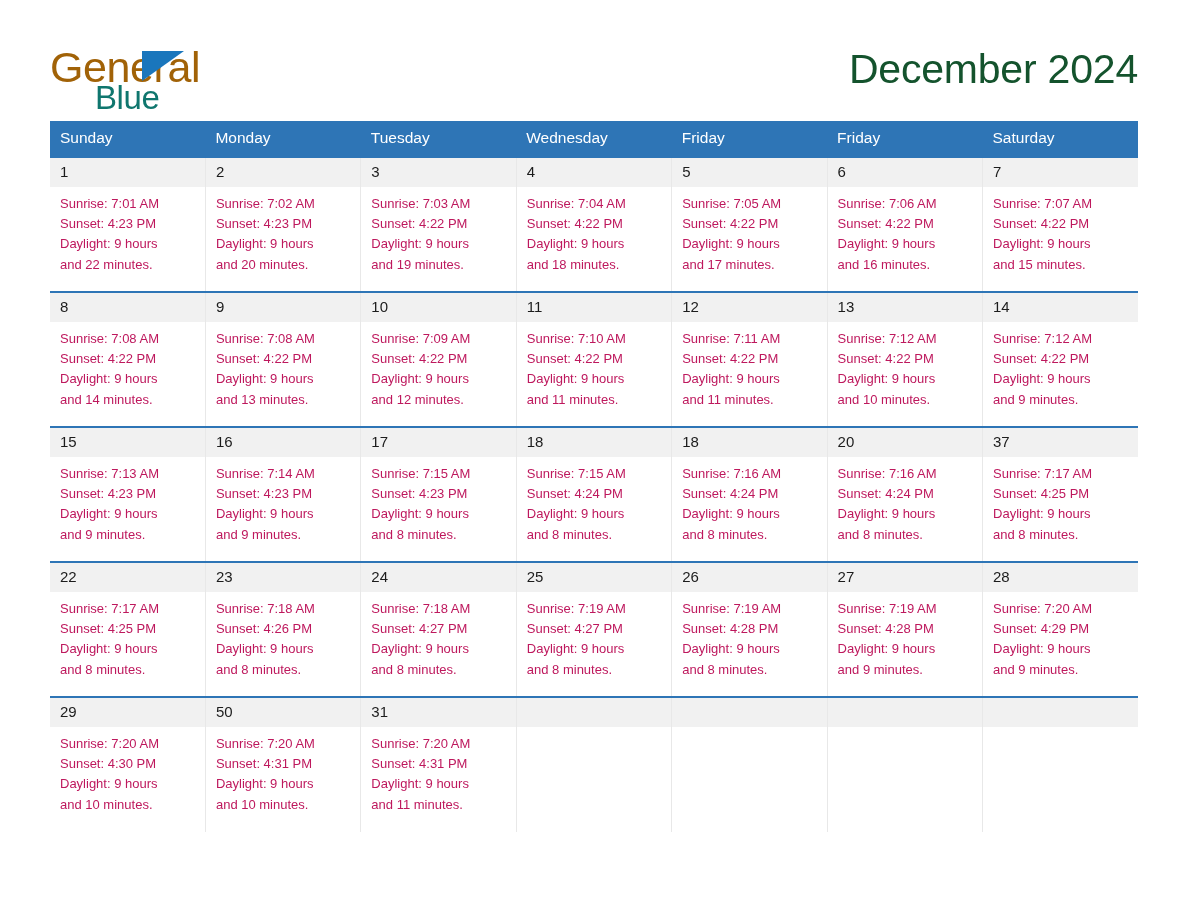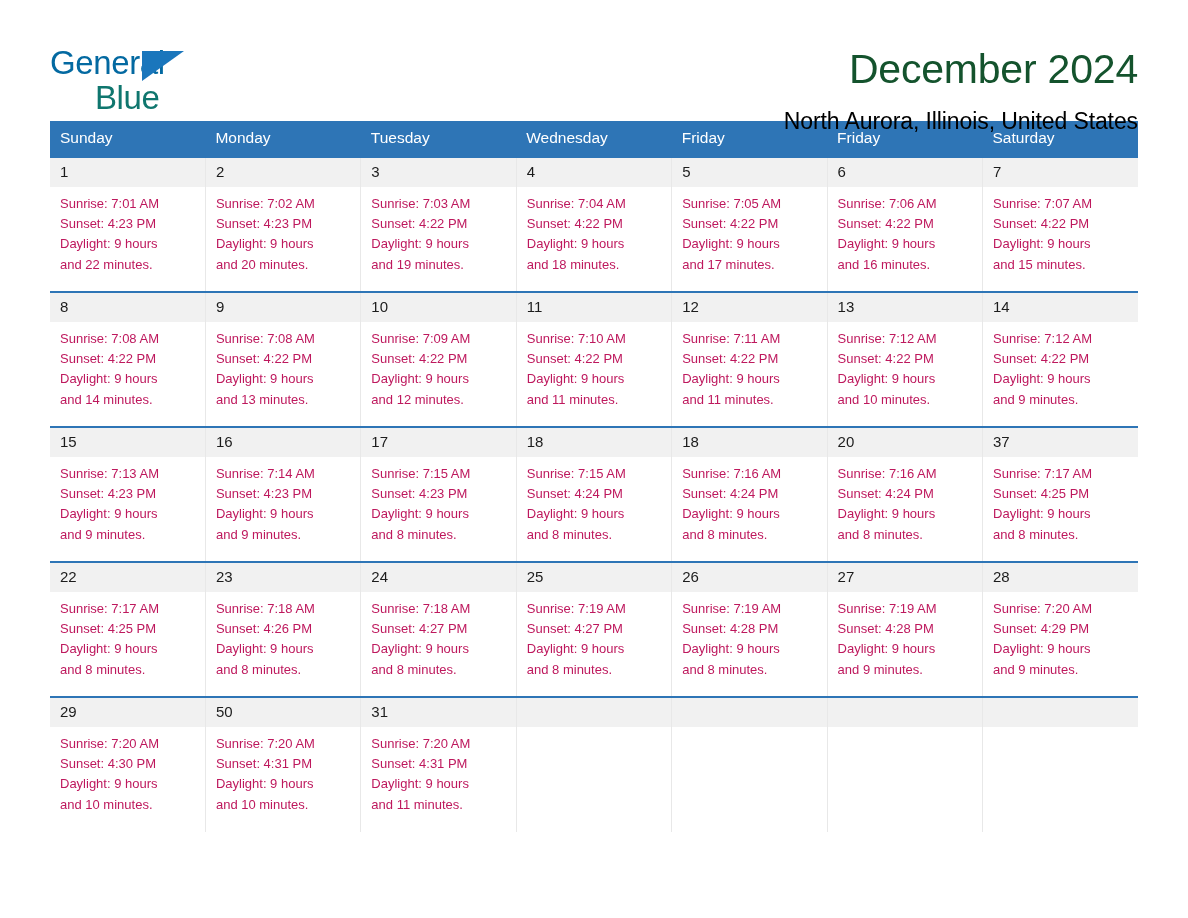--- a/index.html
+++ b/index.html
@@ -25,23 +25,23 @@
     height: 108px;
     padding-top: 46px;
   }
   .logo {
     position: relative;
     width: 190px;
     height: 62px;
     line-height: 1;
   }
   .logo-general {
-    font-size: 33px;
+    font-size: 43px;
     letter-spacing: -0.4px;
-    color: #0369a1;
+    color: #a16207;
     display: block;
     height: 34px;
   }
   .logo-blue {
     font-size: 33px;
     letter-spacing: -0.4px;
     color: #0f766e;
     display: block;
     margin-left: 45px;
     margin-top: 1px;
@@ -124,21 +124,20 @@
   <div class="header">
 
     <div class="logo">
       <span class="logo-general">General</span>
       <span class="logo-tri"></span>
       <span class="logo-blue">Blue</span>
     </div>
 
     <div class="title-wrap">
       <div class="cal-title">December 2024</div>
-      <div class="cal-location">North Aurora, Illinois, United States</div>
     </div>
 
   </div>
 
   <table class="calendar">
     <thead>
       <tr>
         <th>Sunday</th>
         <th>Monday</th>
         <th>Tuesday</th>

